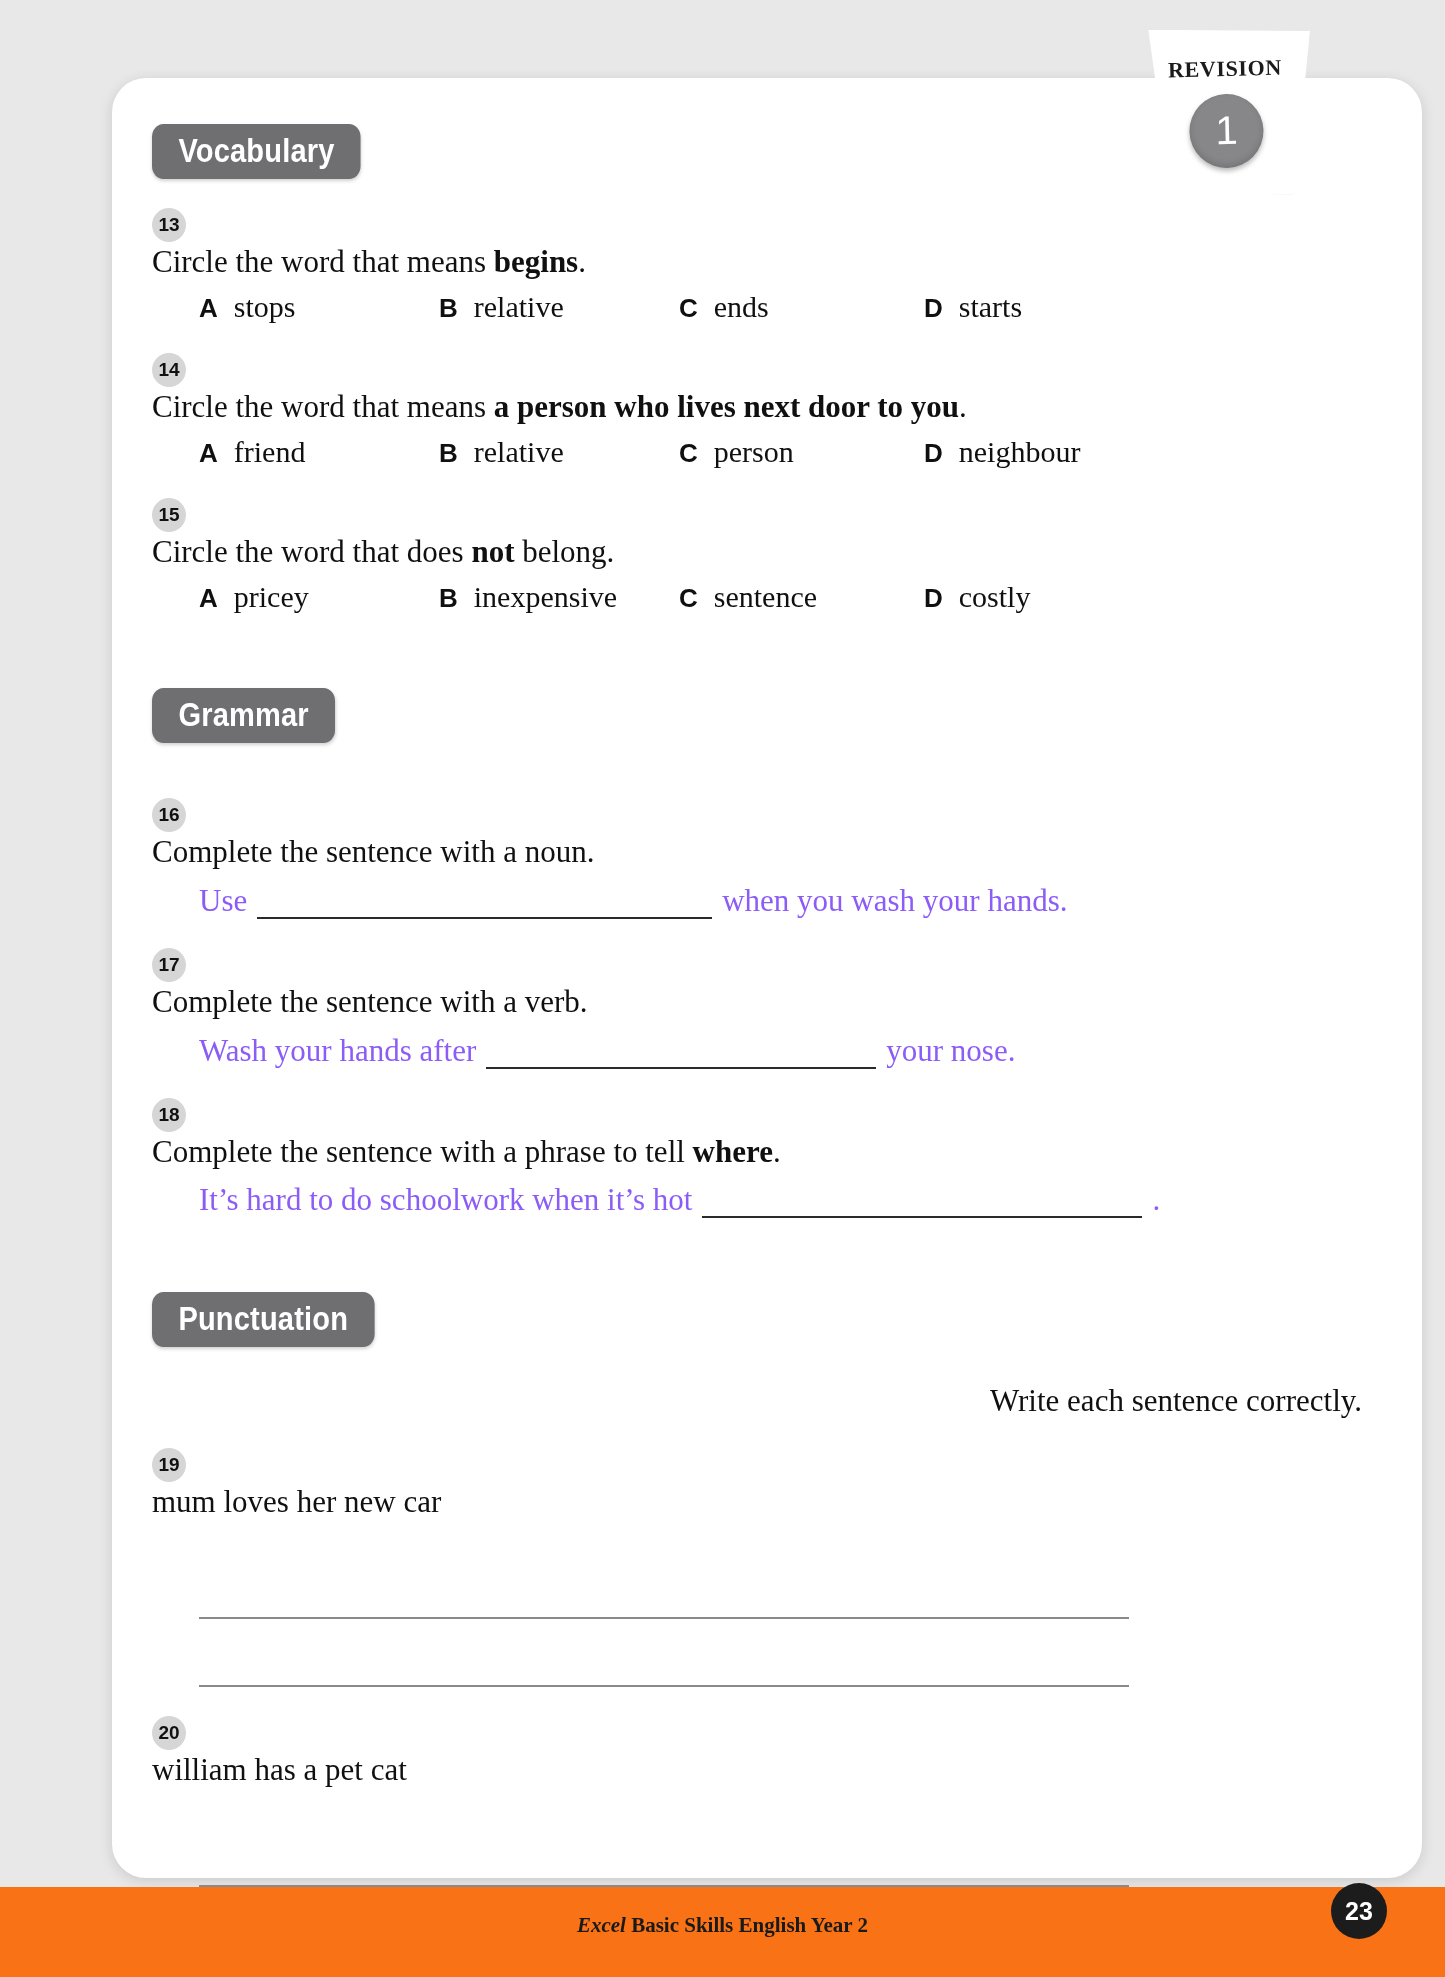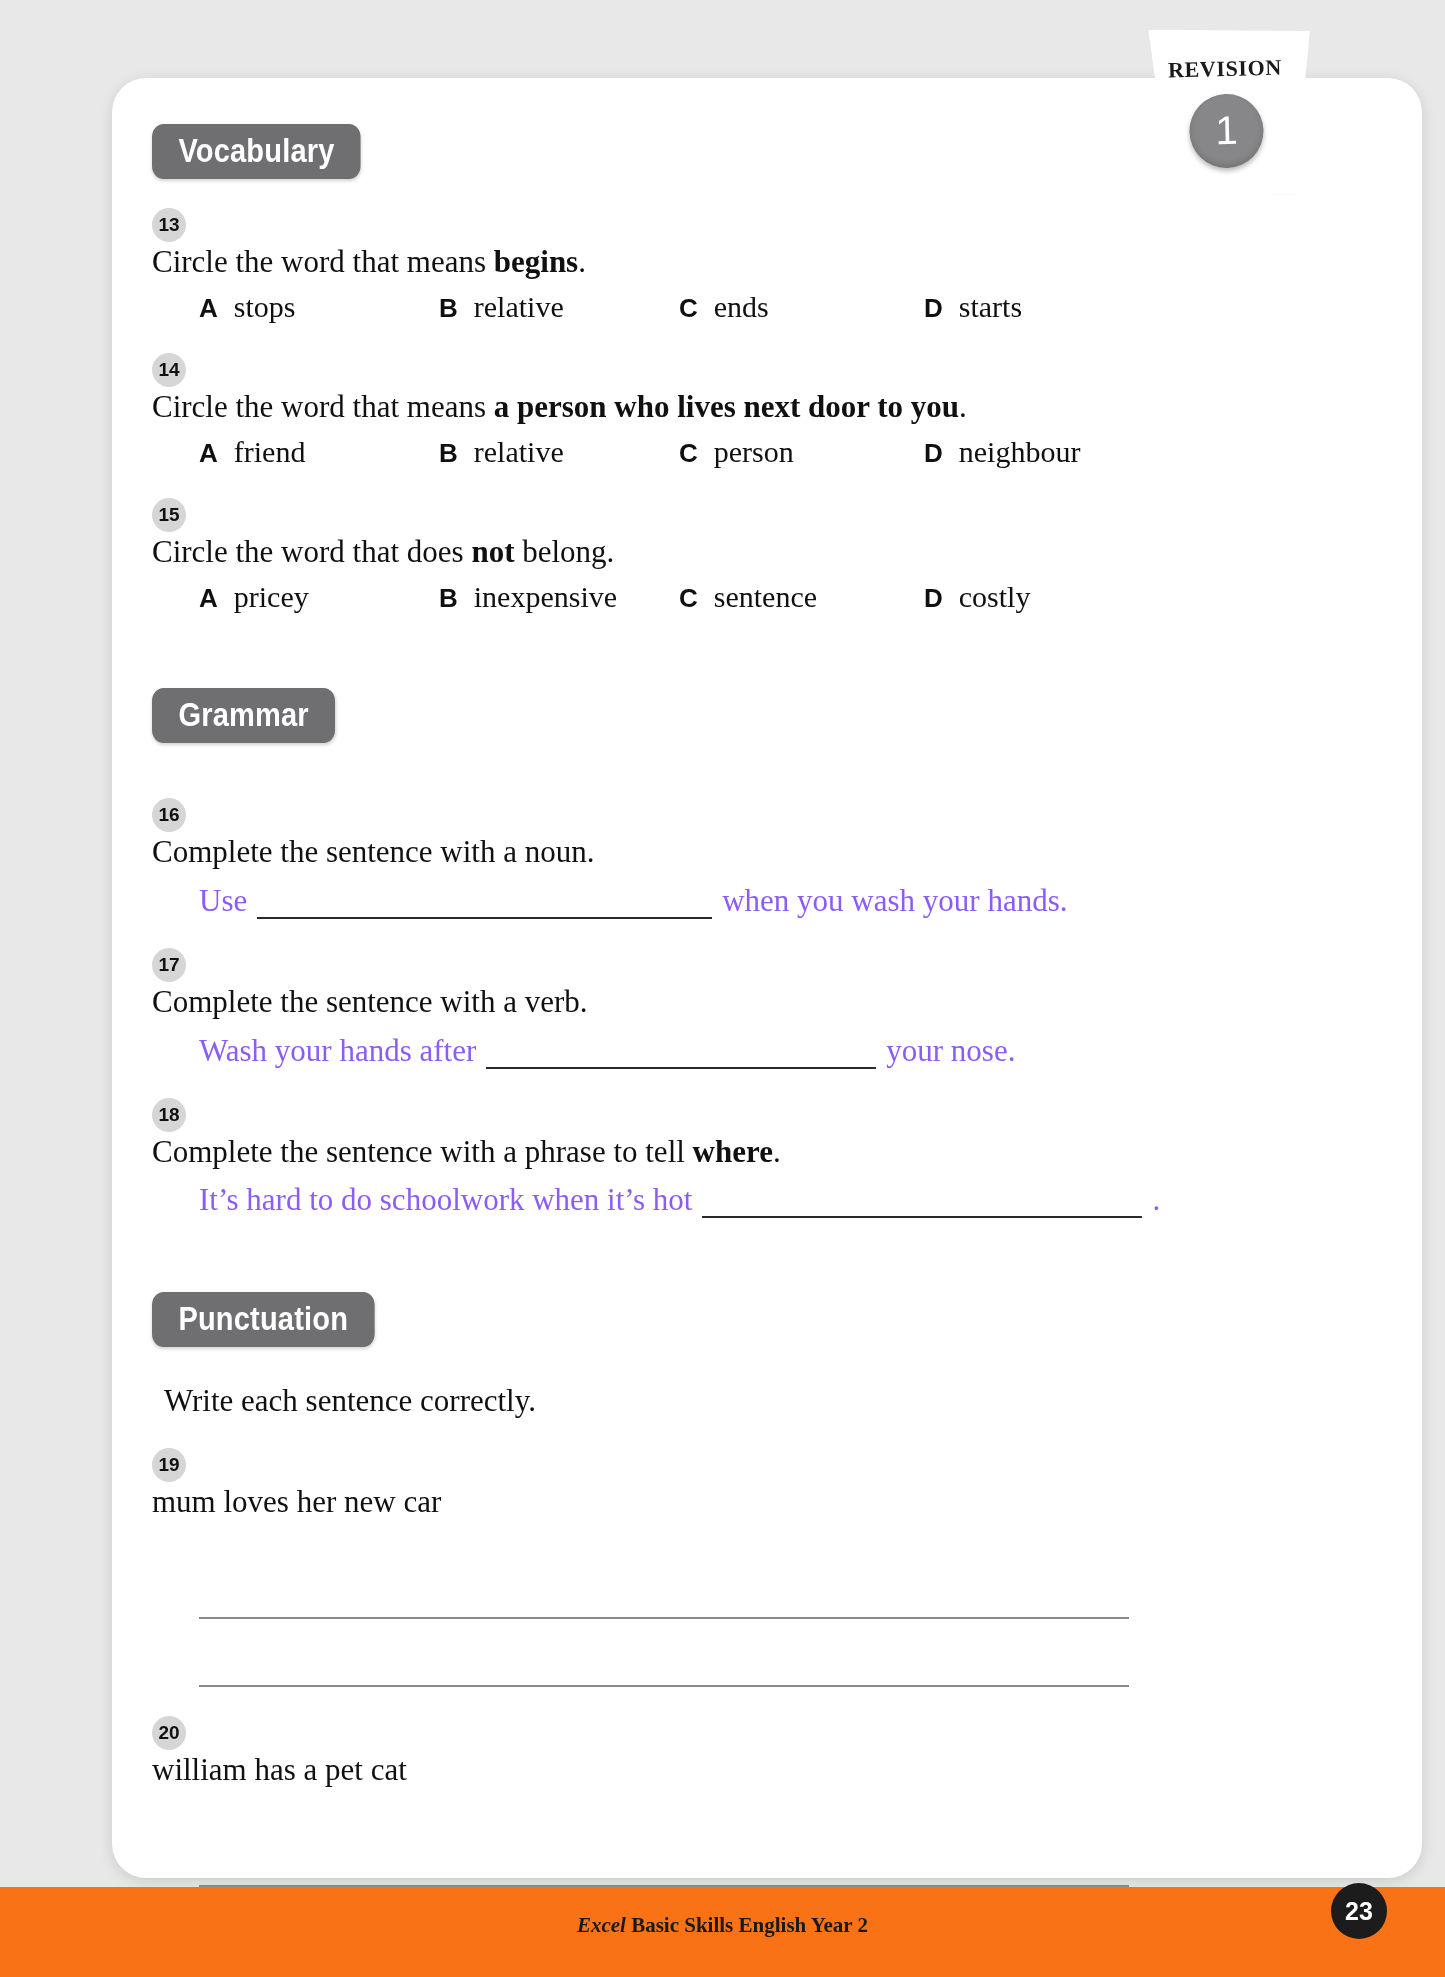--- a/index.html
+++ b/index.html
@@ -185,20 +185,21 @@
     height: 68px;
     width: 930px;
   }
 
   
   .plain-instruction {
     font-size: 31px;
     color: #101010;
     margin-top: 36px;
     margin-left: 12px;
+    text-align: right;
   }
 
   .gap-lg { height: 74px; }
   .gap-sm { height: 26px; }
 
   
   .footer-bar {
     position: absolute;
     left: 0;
     bottom: 0;

